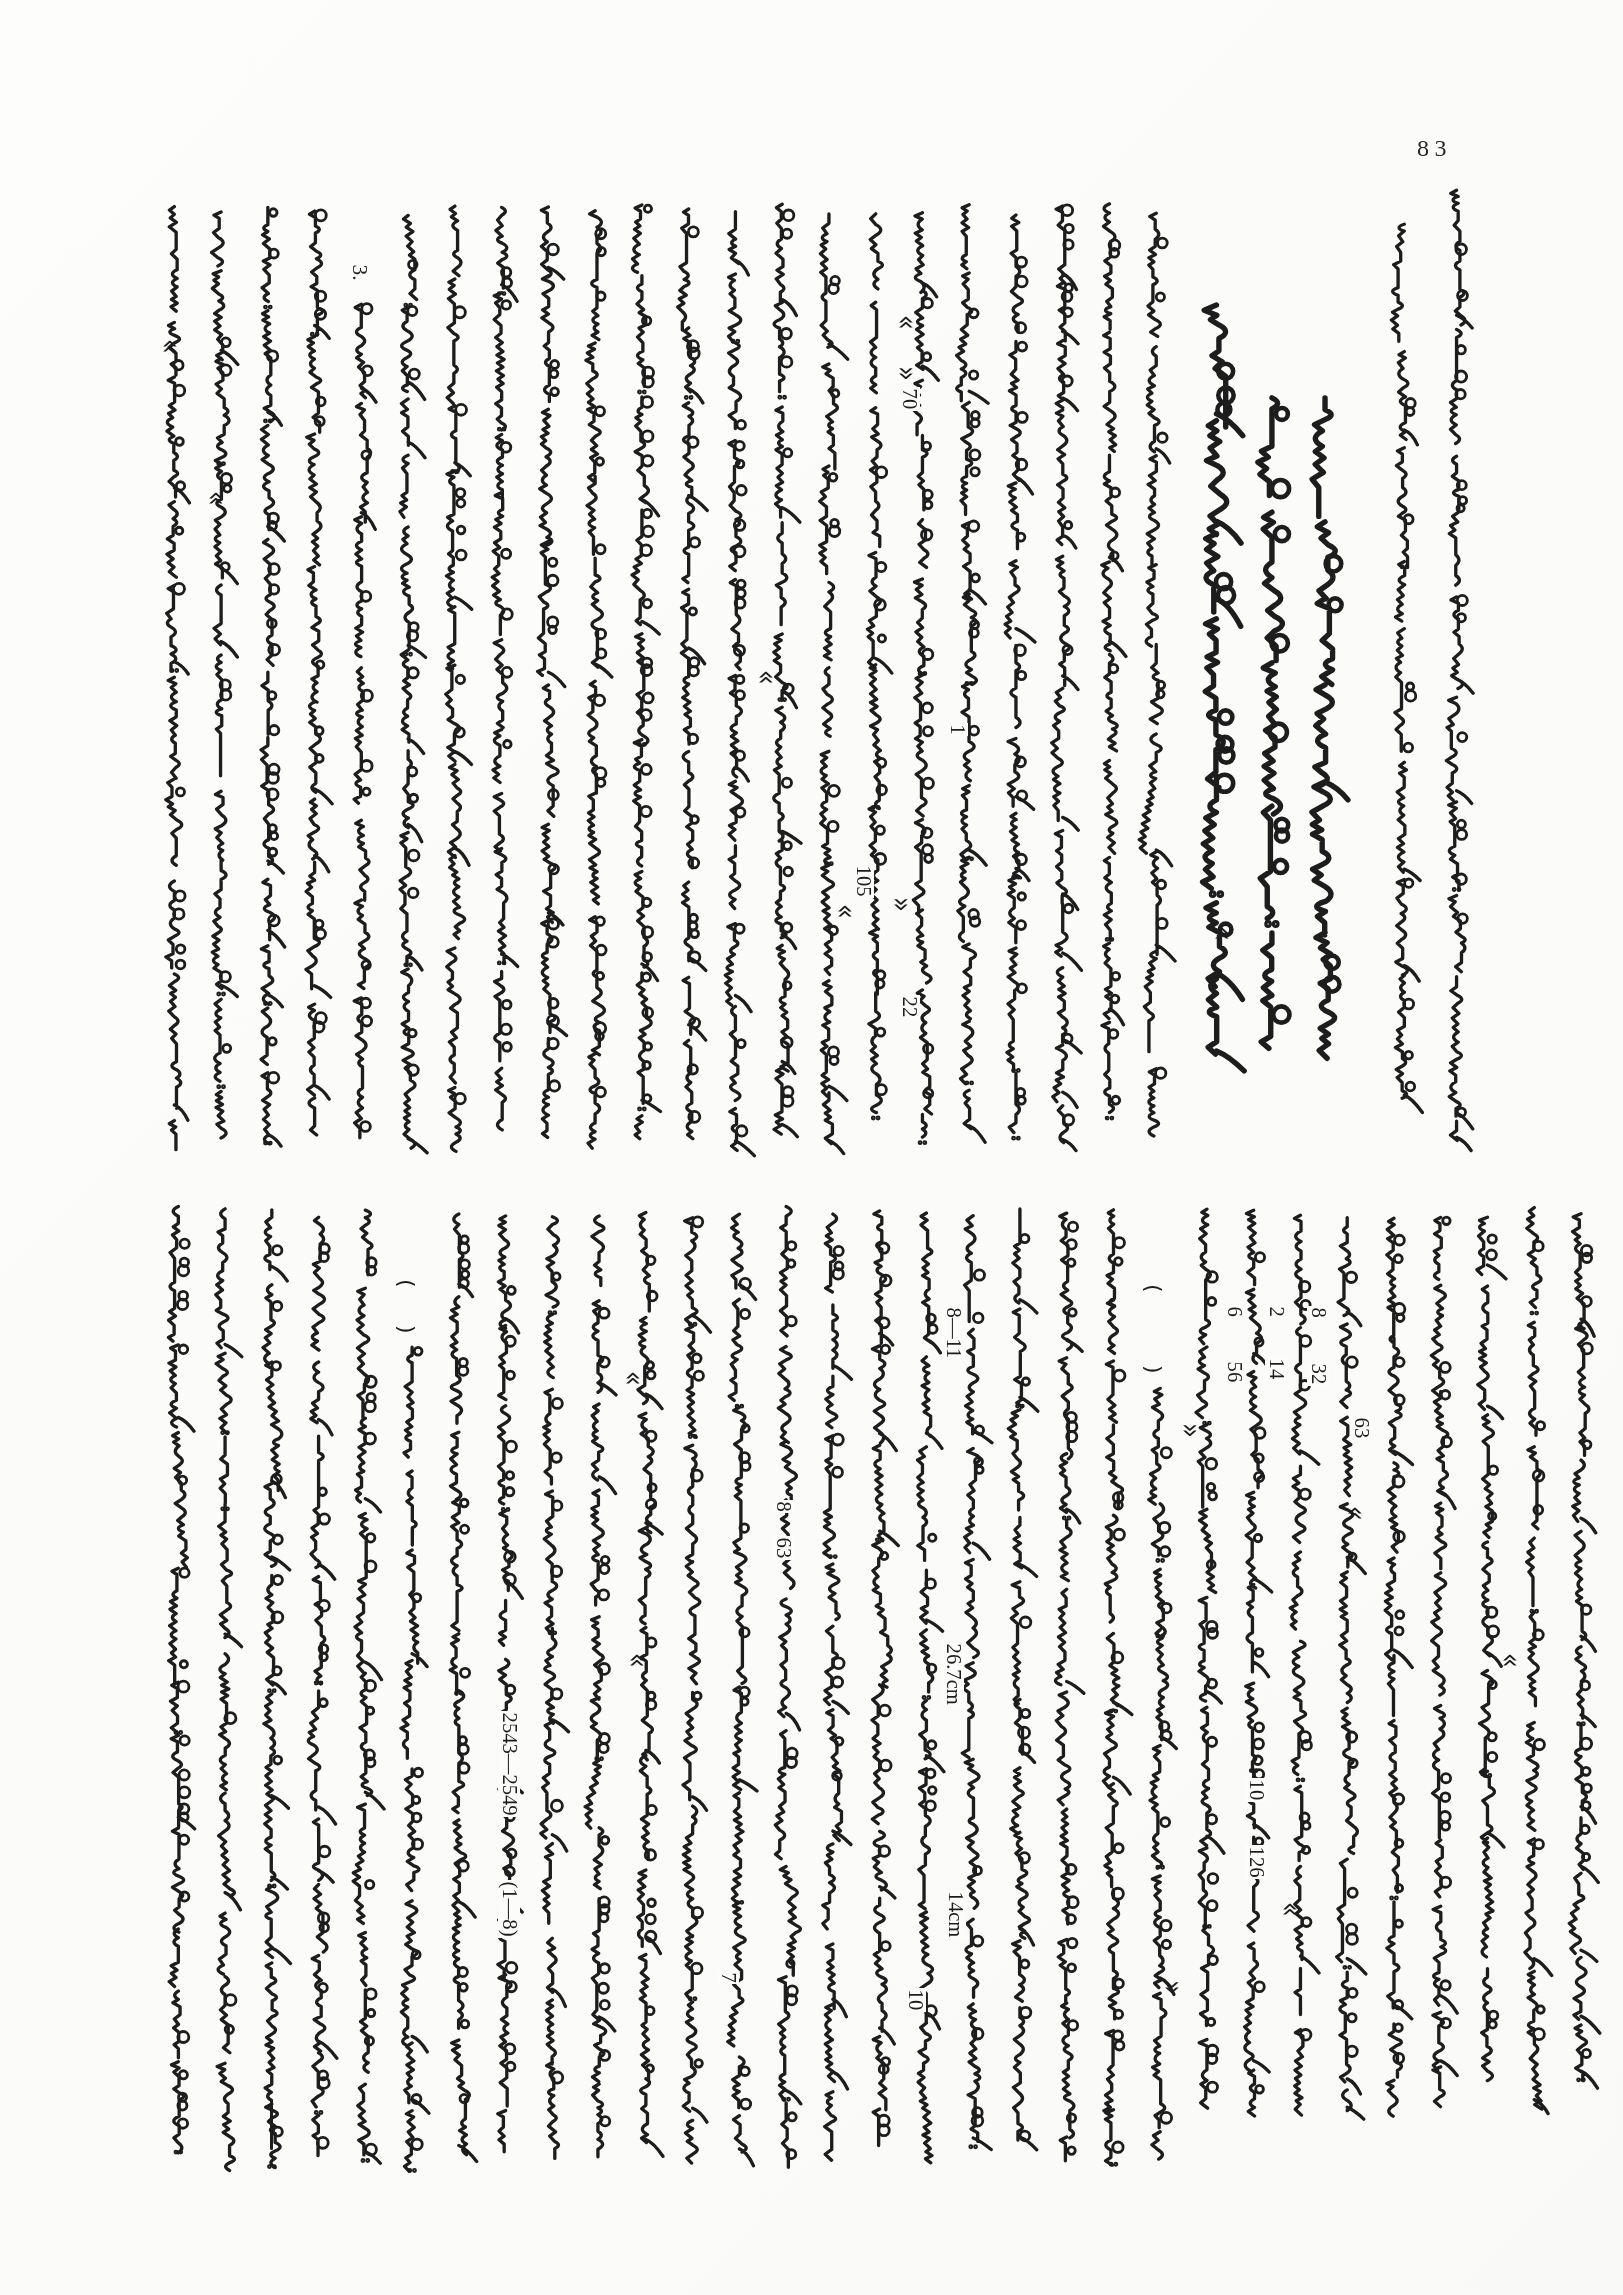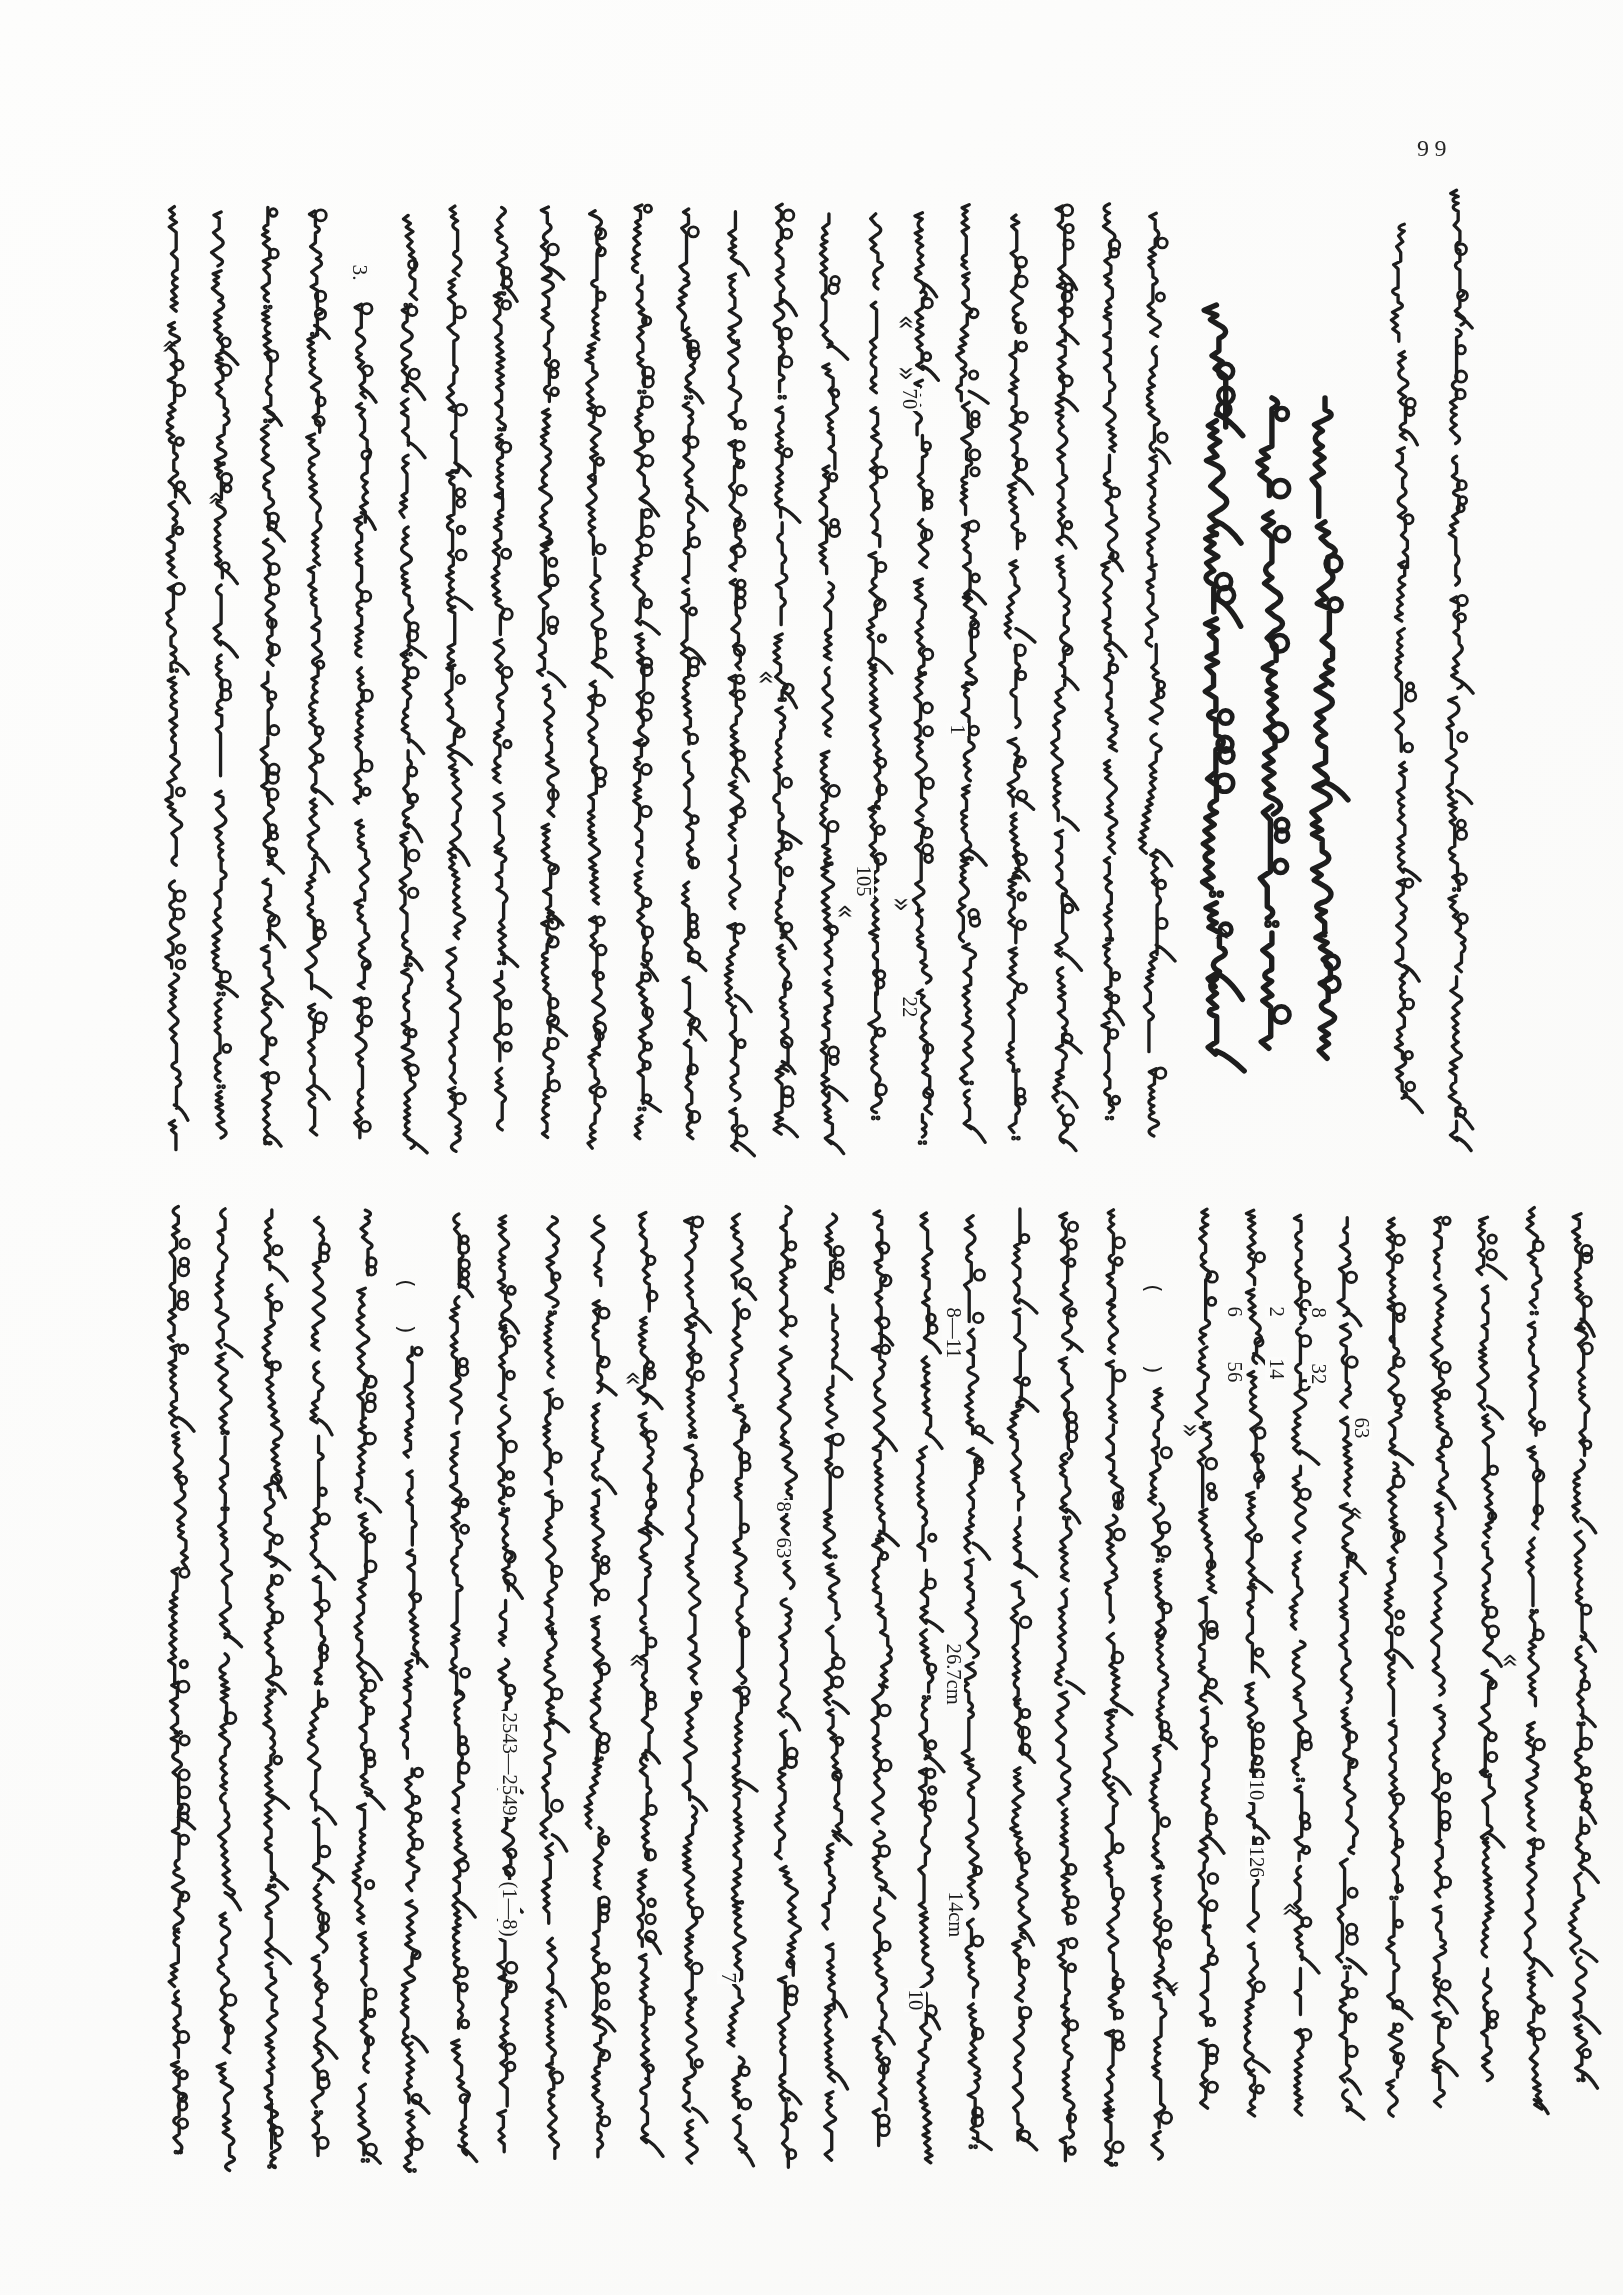--- a/index.html
+++ b/index.html
@@ -1008,21 +1008,21 @@
       <circle cx="1600.2" cy="1165.972789696767" r="2.8800000000000003" fill="none" stroke="#1d1d1d" stroke-width="4.08"></circle>
       <circle cx="1609.8" cy="1165.972789696767" r="2.8800000000000003" fill="none" stroke="#1d1d1d" stroke-width="4.08"></circle>
       <circle cx="1616.8836192309857" cy="1280.1977508191485" r="10.259280356392265" fill="none" stroke="#1d1d1d" stroke-width="5.779999999999999"></circle>
       <path d=" M 1605.0 502.0 q 14.5 6.9 0 13.9 l 0 12.9 l 0 15.1 l 0 19.2 l -13.3 6.2 l 8.7 7.6 l -13.1 6.4 l 11.0 7.8 l -8.4 7.4 l 11.9 9.1 l 0 17.6 M 1605.0 646.3 l -10.4 6.4 l 12.3 6.4 l -12.9 8.5 l 11.0 10.4 l 0 17.1 l 0 14.3 q -16.0 9.7 0 19.4 l -9.3 7.4 l 12.2 9.1 q 16.5 9.4 0 18.8 l -8.3 6.1 l 8.6 7.5 q 20.2 9.3 0 18.6 l -9.2 8.6 l 11.3 10.5 l 0 18.1 M 1605.0 836.4 l -10.9 6.4 l 15.1 6.4 q -17.6 8.6 0 17.3 l -10.3 5.7 l 11.6 7.0 l -9.3 7.2 l 9.4 8.8 l -9.7 8.7 l 8.1 10.6 l -12.0 7.2 l 11.9 8.9 l 0 12.3 l -13.0 7.8 l 10.5 9.5 l -11.2 6.9 l 12.4 8.5 l -12.4 8.8 l 11.6 10.7 q -19.4 6.3 0 12.7 q 18.2 9.7 0 19.4 M 1605.0 1017.2 l -10.8 7.9 l 8.9 9.6 l 0 12.8 l 0 13.8 l 0 12.6 l 0 12.8 l 0 13.0 l -12.8 8.6 l 8.8 10.6 l 0 12.6 l 0 12.4 q 13.8 7.5 0 15.0 M 1605.0 1177.3 l 0 13.6 l -11.5 8.0 l 11.2 9.7 l 0 14.7 q -17.5 7.4 0 14.9 l -10.5 8.0 l 10.7 9.8 l -11.4 6.6 l 10.0 8.1 l 0 19.3 l 0 17.8 l -12.1 6.8 l 9.8 8.3" fill="none" stroke="#1d1d1d" stroke-width="6.8" stroke-linecap="round" stroke-linejoin="round"></path>
       <circle cx="1682.63613297455" cy="711.2625459838891" r="9.861892552860082" fill="none" stroke="#1d1d1d" stroke-width="5.779999999999999"></circle>
       <circle cx="1684.7703992798924" cy="763.2131974081276" r="8.15673537068069" fill="none" stroke="#1d1d1d" stroke-width="5.779999999999999"></circle>
       <circle cx="1680.9212670743466" cy="1214.3083575634519" r="8.381773281656207" fill="none" stroke="#1d1d1d" stroke-width="5.779999999999999"></circle>
       <circle cx="1680.8513989571481" cy="1241.9736375993816" r="9.343737562932075" fill="none" stroke="#1d1d1d" stroke-width="5.779999999999999"></circle>
       <path d=" M 1672.0 502.0 l 0 15.1 q 15.5 6.2 0 12.4 l -13.3 6.4 l 10.0 7.8 q -18.0 9.7 0 19.5 l -9.0 6.6 l 11.1 8.0 l -11.2 8.2 l 10.3 10.1 l -14.2 8.6 l 8.4 10.5 l 0 18.5 l 0 17.9 M 1672.0 658.5 l -9.7 6.2 l 14.1 7.5 l -9.4 6.8 l 8.6 8.3 q 18.6 7.9 0 15.9 l 0 16.3 q 12.9 9.0 0 18.0 l -11.2 8.0 l 9.1 9.8 M 1672.0 755.1 l -9.8 6.4 l 15.3 6.4 l 0 16.3 l 0 15.4 l -9.1 8.6 l 13.1 10.5 l 0 12.6 q -18.2 7.0 0 14.0 l -13.8 8.3 l 12.8 10.1 M 1672.0 864.2 l -11.3 6.1 l 12.9 7.4 q 15.2 8.4 0 16.7 l -11.6 5.8 l 8.2 7.1 l -9.8 8.5 l 12.3 10.4 q -20.3 8.6 0 17.2 l 0 18.6 l -13.5 5.8 l 8.7 7.1 q 13.9 7.9 0 15.7 M 1672.0 986.8 q 16.0 6.4 28.941065430641174 22.497527545690538 M 1672.0 986.5 l -14.0 6.4 l 11.6 6.4 q 18.2 8.8 0 17.6 l -14.1 8.0 l 9.4 9.8 l -8.9 5.6 l 11.8 6.9 l -11.6 5.5 l 12.2 6.7 l 0 14.8 q 16.9 8.4 0 16.8 l -12.1 5.9 l 10.9 7.2 l -8.8 6.7 l 14.1 8.2 q 14.0 9.3 0 18.5 q -22.2 6.3 0 12.6 l -10.1 6.4 l 9.2 7.8 l 0 15.5 M 1672.0 1176.8 l -11.4 6.4 l 14.1 6.4 l -8.4 6.5 l 12.8 7.9 l -9.4 6.8 l 9.1 8.3 l 0 16.0 l -12.9 5.7 l 10.1 7.0 l 0 14.0 q -17.4 7.6 0 15.1 q 16.2 7.4 0 14.9 l -10.0 5.9 l 10.3 7.2 l -8.3 5.5 l 8.4 6.8 l -11.8 8.2 l 10.0 10.0" fill="none" stroke="#1d1d1d" stroke-width="6.8" stroke-linecap="round" stroke-linejoin="round"></path>
     </svg>
-  <span class="page-number" style="left: 1417px; top: 135px; font-size: 24px;">99</span>
+  <span class="page-number" style="left: 1417px; top: 135px; font-size: 24px;">83</span>
 <span class="num" style="font-size: 21.4px; left: 371px; top: 263px;">3.</span>
     <span class="num" style="font-size: 20.6px; left: 920px; top: 387px;">70</span>
     <span class="num" style="font-size: 20.6px; left: 968px; top: 723px;">1</span>
     <span class="num" style="font-size: 20.6px; left: 874px; top: 864px;">105</span>
     <span class="num" style="font-size: 20.6px; left: 920px; top: 995px;">22</span>
     <span class="num" style="font-size: 20.6px; left: 964px; top: 1306px;">8—11</span>
     <span class="num" style="font-size: 20.6px; left: 1245px; top: 1305px;">6</span>
     <span class="num" style="font-size: 20.6px; left: 1245px; top: 1360px;">56</span>
     <span class="num" style="font-size: 20.6px; left: 1287px; top: 1305px;">2</span>
     <span class="num" style="font-size: 20.6px; left: 1287px; top: 1357px;">14</span>

